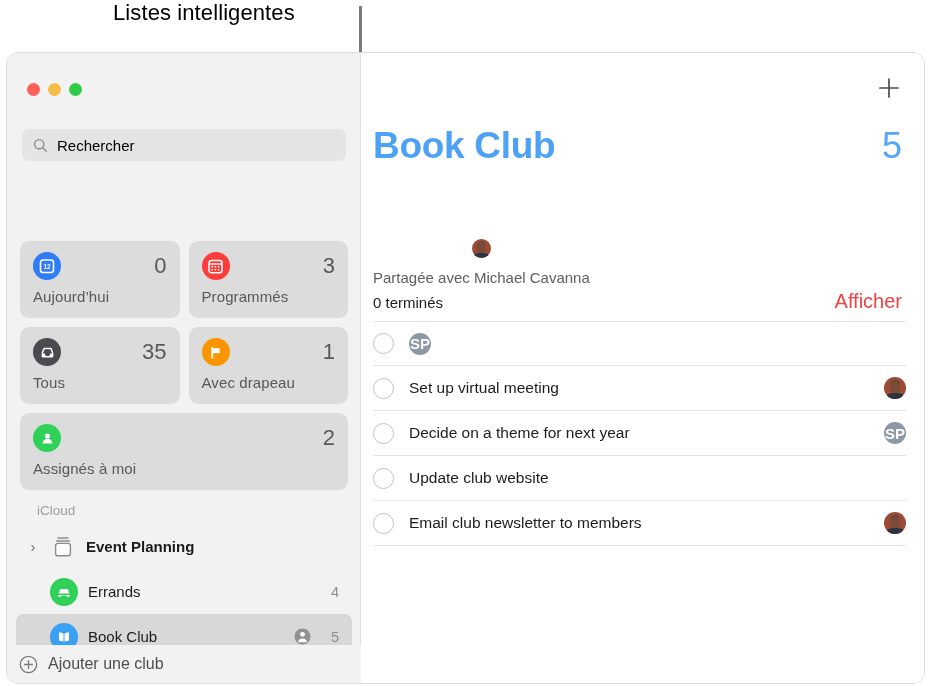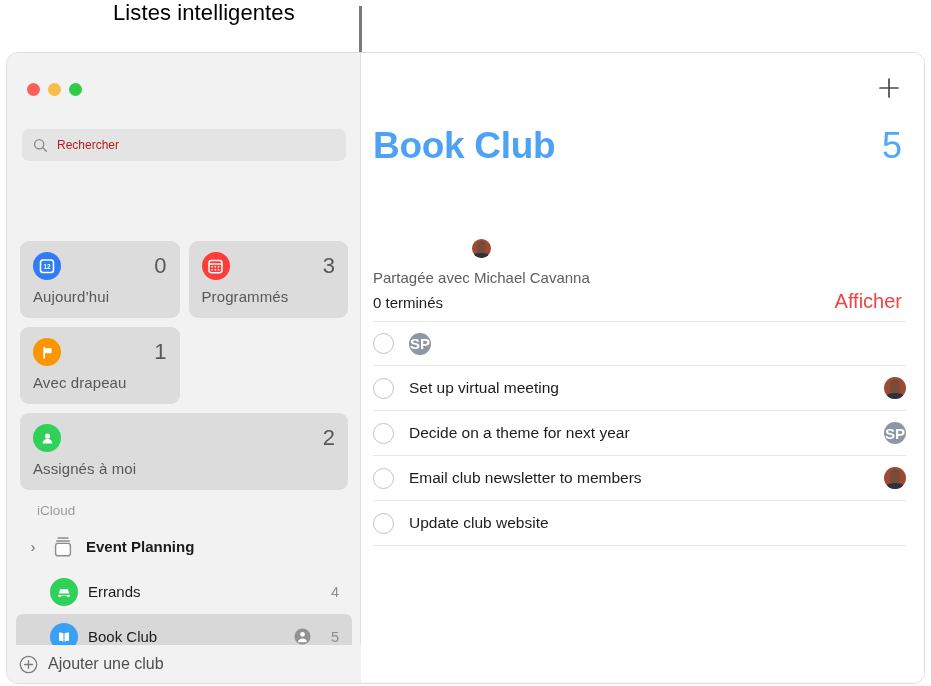--- a/index.html
+++ b/index.html
@@ -64,21 +64,21 @@
   .tl.y { background: #f7bd47; }
   .tl.g { background: #2fcc48; }
 
   .search {
     position: absolute; left: 15px; top: 76px;
     width: 324px; height: 32px;
     background: #e4e4e4; border-radius: 7px;
     display: flex; align-items: center; gap: 9px;
     padding: 0 11px;
   }
-  .search .ph { font-size: 12px; color: #b91c1c; }
+  .search .ph { font-size: 15px; color: #000000; }
 
   
   .smart-grid {
     position: absolute; left: 13px; top: 188px;
     width: 328px;
     display: grid;
     grid-template-columns: 1fr 1fr;
     gap: 9px 9px;
   }
   .smart-card {
@@ -234,20 +234,32 @@
                     <rect x="7.6" y="11" width="1.5" height="1.5"></rect>
                     <rect x="10.8" y="11" width="1.5" height="1.5"></rect>
                 </g>
               </svg>
             </span>
             <span class="sc-count">3</span>
           </div>
           <div class="sc-label">Programmés</div>
         </div>
 
+        <div class="smart-card">
+          <div class="sc-top">
+            <span class="ico" style="background:#4a4a4f">
+              <svg width="17" height="17" viewBox="0 0 17 17">
+                <path d="M2.6 9.4 V12 a1.6 1.6 0 0 0 1.6 1.6 h8.6 A1.6 1.6 0 0 0 14.4 12 V9.4 h-3.3 a2.6 2.6 0 0 1 -5.2 0 z" fill="#fff"></path>
+                <path d="M3.2 9.4 L5 4.6 h7 l1.8 4.8" fill="none" stroke="#fff" stroke-width="1.5" stroke-linejoin="round"></path>
+              </svg>
+            </span>
+            <span class="sc-count">35</span>
+          </div>
+          <div class="sc-label">Tous</div>
+        </div>
 
         <div class="smart-card">
           <div class="sc-top">
             <span class="ico" style="background:#fb9500">
               <svg width="17" height="17" viewBox="0 0 17 17">
                 <path d="M5.2 3.6 v10.2" stroke="#fff" stroke-width="1.7" stroke-linecap="round"></path>
                 <path d="M5.6 4.2 h7 v5 h-7 z" fill="#fff"></path>
               </svg>
             </span>
             <span class="sc-count">1</span>
@@ -366,24 +378,24 @@
         </div>
 
         <div class="task">
           <span class="circle"></span>
           <span class="t">Decide on a theme for next year</span>
           <span class="av initials">SP</span>
         </div>
 
         <div class="task">
           <span class="circle"></span>
+          <span class="t">Update club website</span>
+        </div>
+
+        <div class="task">
+          <span class="circle"></span>
           <span class="t">Email club newsletter to members</span>
           <span class="av photo"></span>
-        </div>
-
-        <div class="task">
-          <span class="circle"></span>
-          <span class="t">Update club website</span>
         </div>
       </div>
     </div>
   </div>
 </div>
 
 </body></html>

